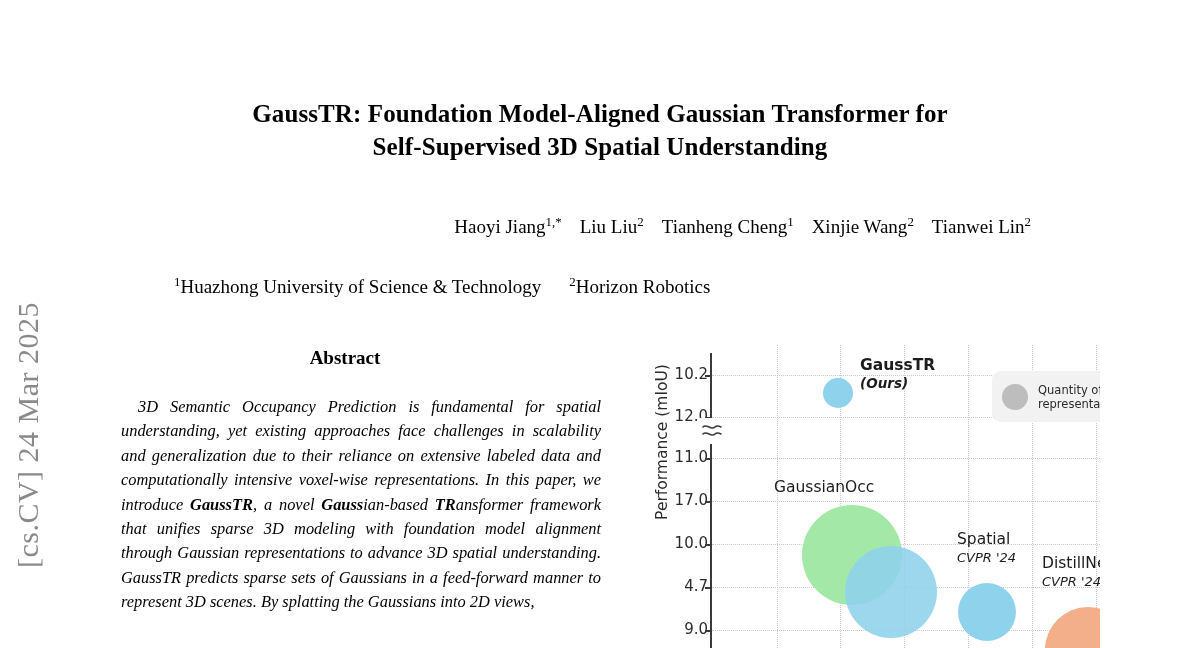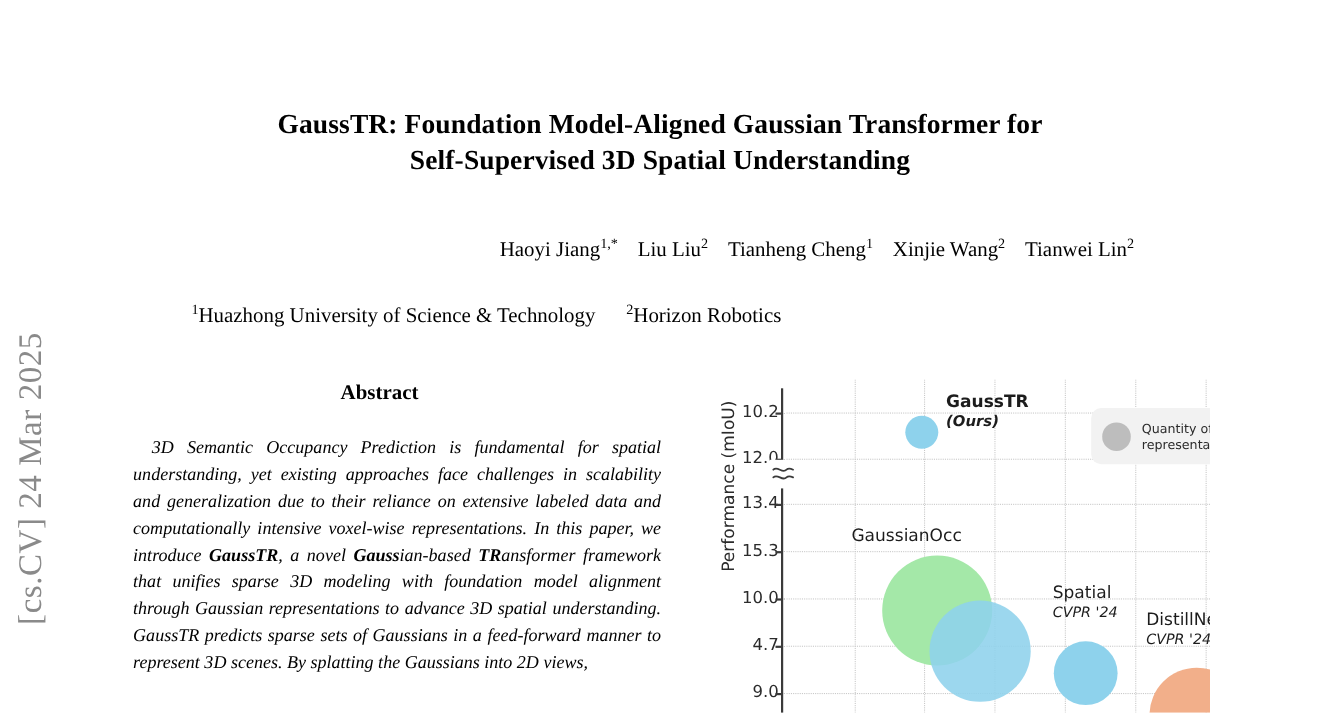--- a/index.html
+++ b/index.html
@@ -258,23 +258,23 @@
 
     <div class="ylabel">Performance (mIoU)</div>
 
     <div class="axis-line"></div>
 
     <div id="yticks">
         <div class="ytick" style="top: 22px;">10.2</div>
         <div class="tickmark" style="top: 30px;"></div>
         <div class="ytick" style="top: 64px;">12.0</div>
         <div class="tickmark" style="top: 72px;"></div>
-        <div class="ytick" style="top: 105px;">13.4</div>
+        <div class="ytick" style="top: 105px;">11.0</div>
         <div class="tickmark" style="top: 113px;"></div>
-        <div class="ytick" style="top: 148px;">15.3</div>
+        <div class="ytick" style="top: 148px;">17.0</div>
         <div class="tickmark" style="top: 156px;"></div>
         <div class="ytick" style="top: 191px;">10.0</div>
         <div class="tickmark" style="top: 199px;"></div>
         <div class="ytick" style="top: 234px;">4.7</div>
         <div class="tickmark" style="top: 242px;"></div>
         <div class="ytick" style="top: 277px;">9.0</div>
         <div class="tickmark" style="top: 285px;"></div>
       </div>
 
     <div class="axis-break">

